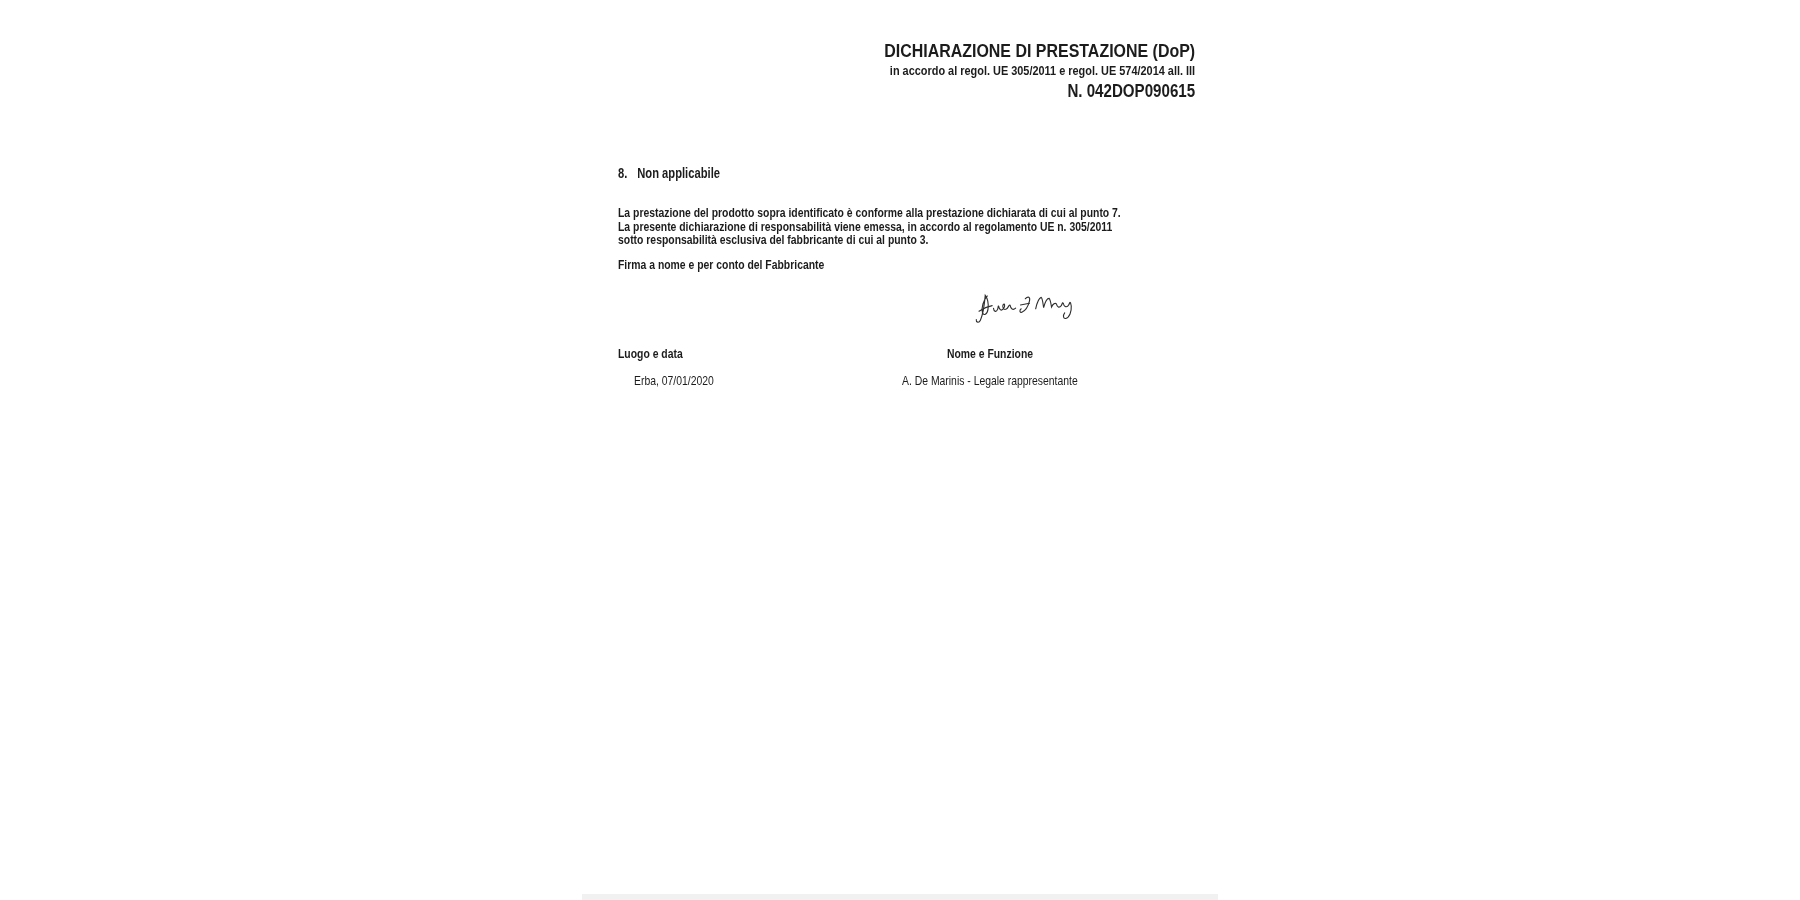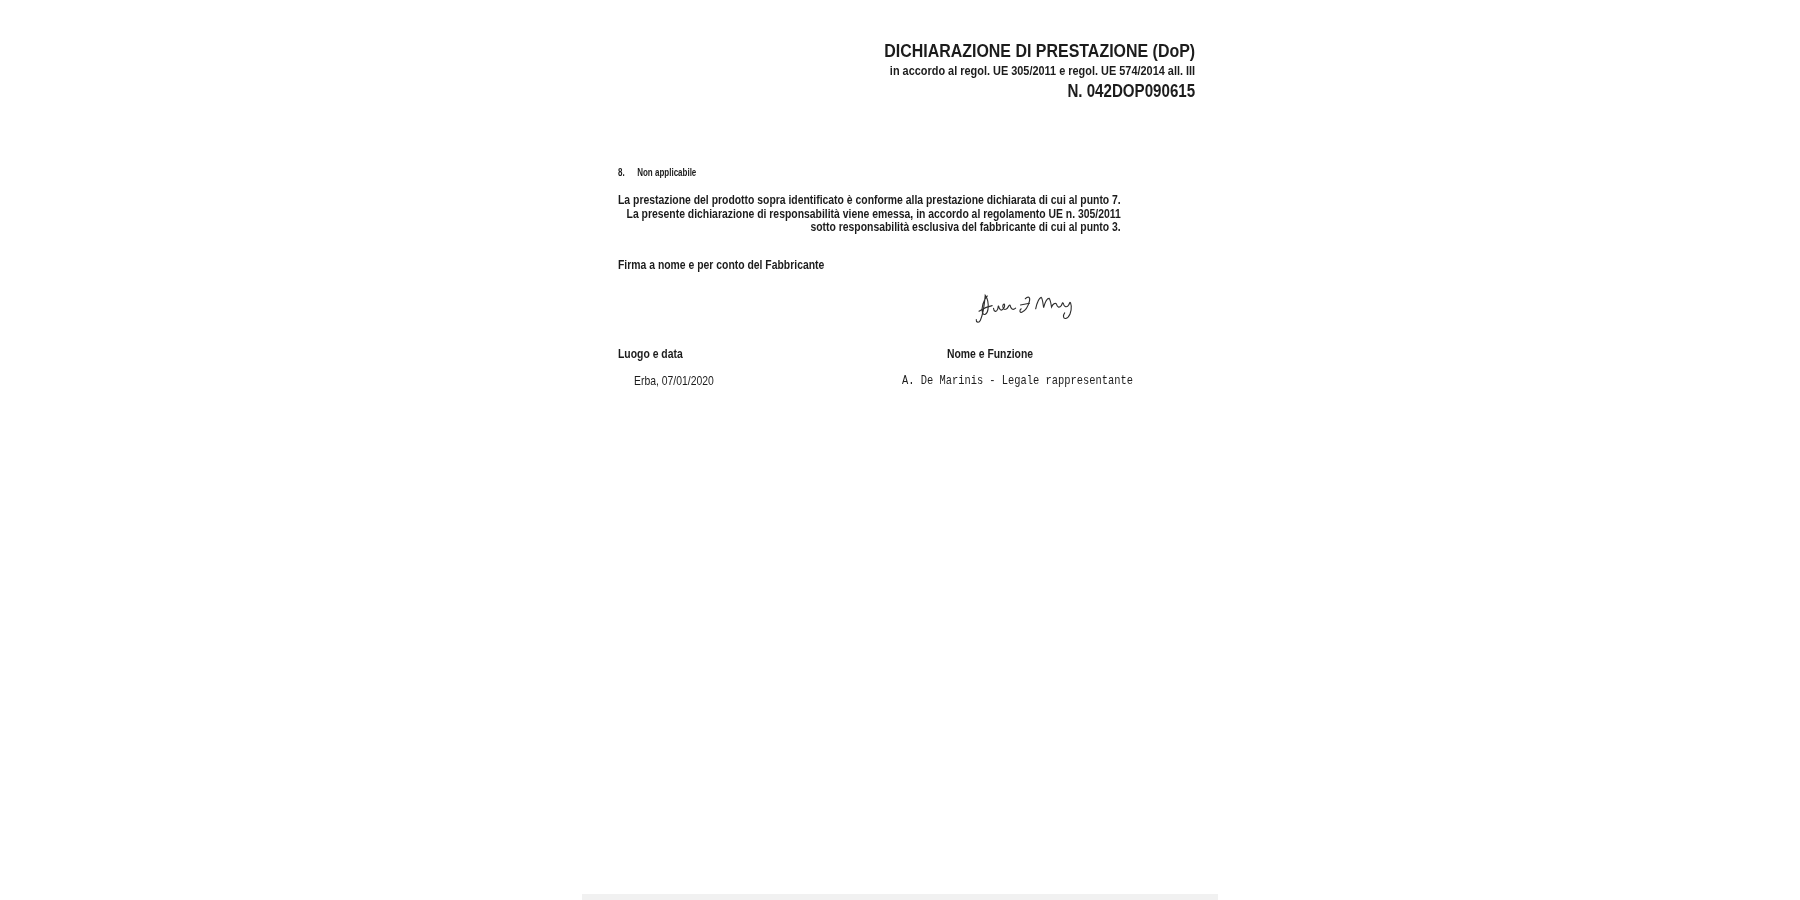--- a/index.html
+++ b/index.html
@@ -45,40 +45,40 @@
   }
   .title{font-size:19px;font-weight:bold;line-height:21px;}
   .subtitle{font-size:13px;font-weight:bold;line-height:14px;margin-top:3px;}
   .dop-number{font-size:18px;font-weight:bold;line-height:19px;margin-top:4px;}
 
   
   .sx{transform:scaleX(.8);transform-origin:0 0;white-space:nowrap;}
   .sxc{transform:scaleX(.8);transform-origin:50% 0;white-space:nowrap;}
   .item8{
     position:absolute;left:618px;top:166px;
-    font-size:10px;font-weight:bold;line-height:14px;
+    font-size:14px;font-weight:bold;line-height:14px;
   }
   .item8 .num{display:inline-block;width:24px;}
   .para{
-    position:absolute;left:618px;top:193px;
-    font-size:13px;font-weight:bold;line-height:13.6px;text-align:right;
+    position:absolute;left:618px;top:206px;
+    font-size:13px;font-weight:bold;line-height:13.6px;
   }
   .firma{
     position:absolute;left:618px;top:258px;
     font-size:13px;font-weight:bold;line-height:14px;
   }
   .signature{position:absolute;left:974px;top:287px;}
 
   
   .label{font-size:13px;font-weight:bold;line-height:14px;}
   .value{font-size:13px;font-weight:normal;line-height:14px;}
   .luogo-label{position:absolute;left:618px;top:347px;}
   .luogo-value{position:absolute;left:618px;top:374px;margin-left:16px;}
   .nome-label{position:absolute;left:880px;top:347px;width:220px;text-align:center;}
-  .nome-value{position:absolute;left:880px;top:374px;width:220px;text-align:right;font-family:Liberation Mono, monospace;}
+  .nome-value{position:absolute;left:880px;top:374px;width:220px;text-align:left;}
 </style>
 </head>
 <body>
 
 <div class="canvas">
   <div class="page"></div>
   <div class="scan-edge"></div>
 
 
   <div class="header">

